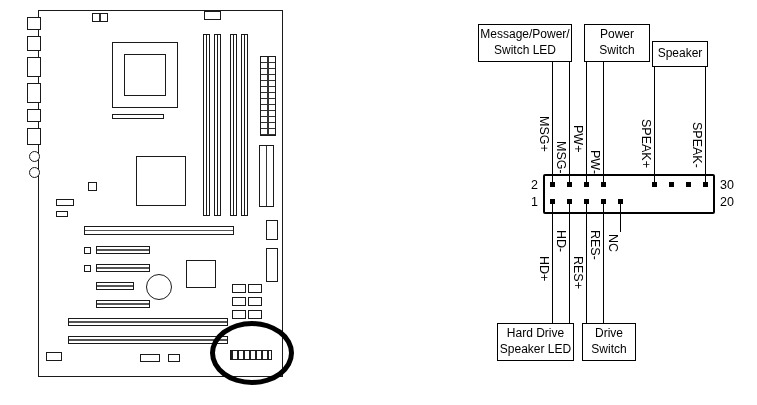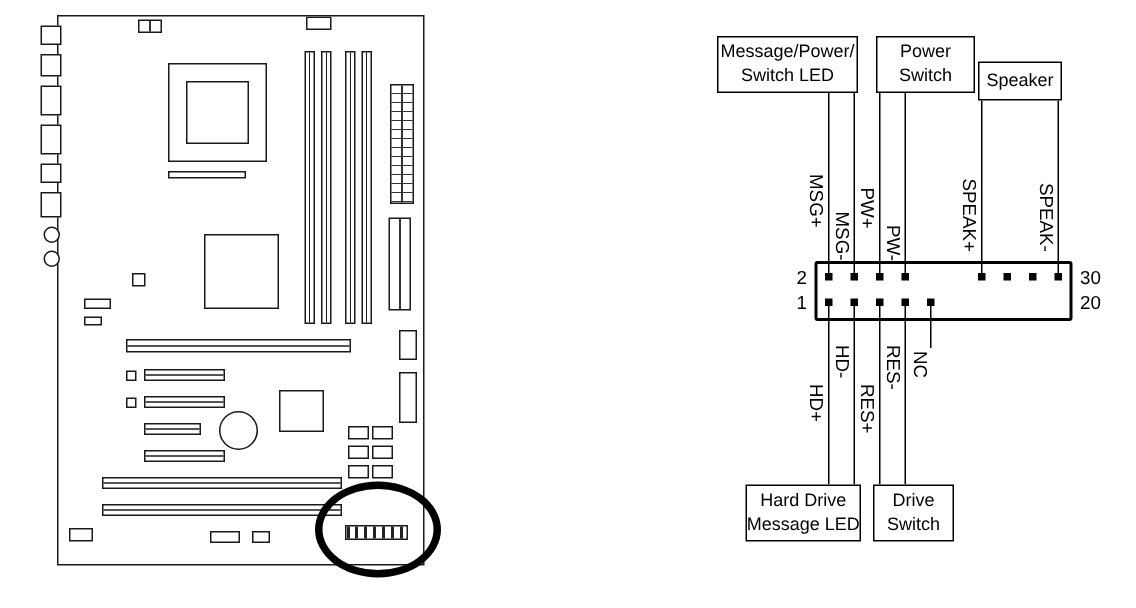--- a/index.html
+++ b/index.html
@@ -160,21 +160,21 @@
     <div class="dbox" style="left:584px;top:24px;width:66px;height:38px">
       <div>Power</div>
       <div>Switch</div>
     </div>
     <div class="dbox" style="left:652px;top:41px;width:56px;height:26px">
       <div>Speaker</div>
     </div>
 
     <div class="dbox" style="left:497px;top:323px;width:77px;height:38px">
       <div>Hard Drive</div>
-      <div>Message LED</div>
+      <div>Speaker LED</div>
     </div>
     <div class="dbox" style="left:582px;top:323px;width:54px;height:38px">
       <div>Drive</div>
       <div>Switch</div>
     </div>
 
   </div>
 </div>
 
 </body></html>

